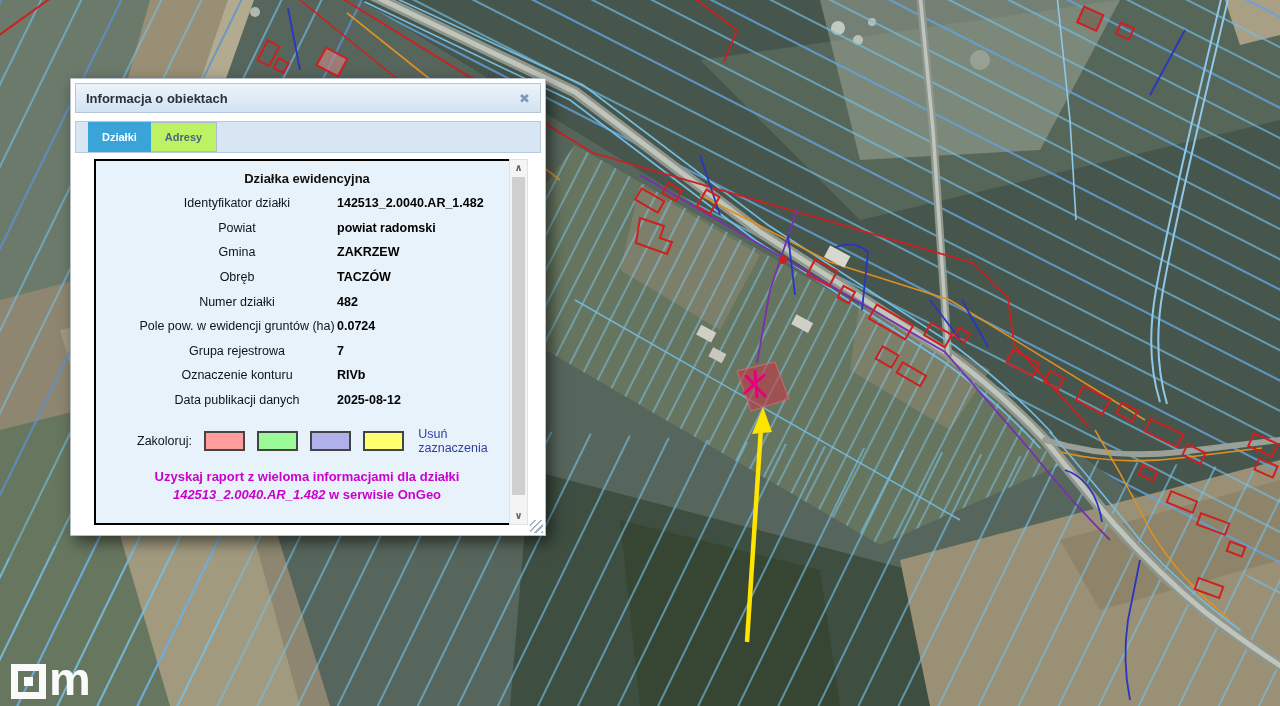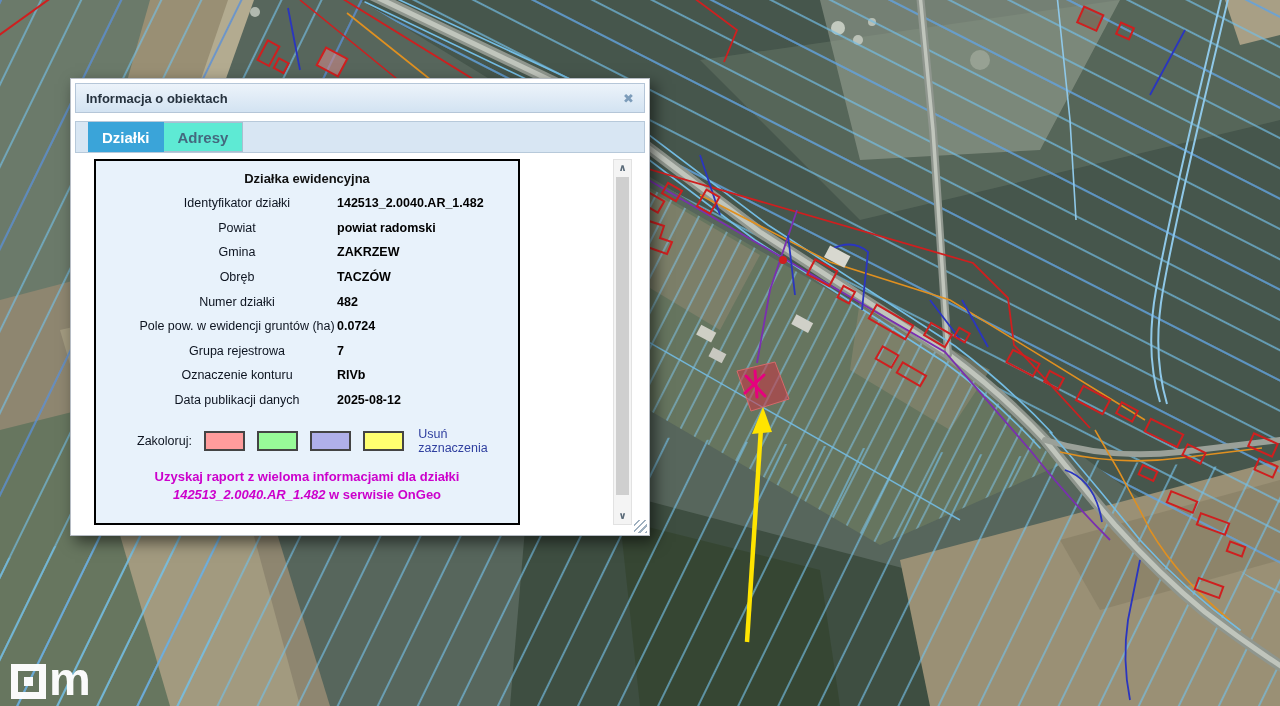--- a/index.html
+++ b/index.html
@@ -1,32 +1,32 @@
 <!DOCTYPE html>
 <html><head>
 <meta charset="utf-8">
 <style>
   html,body{margin:0;padding:0;width:1280px;height:706px;overflow:hidden;
     font-family:"Liberation Sans","DejaVu Sans",sans-serif;background:#57665c;}
   #stage{position:relative;width:1280px;height:706px;overflow:hidden;}
   #map-canvas{position:absolute;left:0;top:0;}
 
   
-  #popup{position:absolute;left:70px;top:78px;width:580px;height:458px;
+  #popup{position:absolute;left:70px;top:78px;width:476px;height:458px;
     background:#fff;border:1px solid #b6bcc4;box-shadow:5px 6px 14px rgba(0,0,0,.55);
     padding:4px;box-sizing:border-box;display:flex;flex-direction:column;}
   #popup-header{height:30px;flex:0 0 30px;background:linear-gradient(#ecf3fa,#d3e3f2);
     border:1px solid #b5c6d8;display:flex;align-items:center;padding:0 10px;box-sizing:border-box;}
   #popup-title{font-size:13px;font-weight:bold;color:#26323e;}
   #close-btn{margin-left:auto;color:#7c9cba;font-size:13px;font-weight:bold;cursor:pointer;line-height:1;}
   #tabstrip{margin-top:8px;flex:0 0 32px;background:#d8e6f3;border:1px solid #b7c9da;
     display:flex;align-items:stretch;padding-left:12px;box-sizing:border-box;}
-  .tab{font-size:15px;font-weight:bold;padding:0 14px;display:flex;align-items:center;cursor:pointer;}
+  .tab{font-size:11px;font-weight:bold;padding:0 14px;display:flex;align-items:center;cursor:pointer;}
   .tab.active{background:#3aa4d9;color:#fff;}
-  .tab.inactive{background:#5eead4;color:#44687e;border:1px solid #a9bfd0;border-left:none;}
+  .tab.inactive{background:#bef264;color:#44687e;border:1px solid #a9bfd0;border-left:none;}
   #popup-content{position:relative;flex:1 1 auto;margin-top:6px;background:#fff;}
   #detail-panel{position:absolute;left:19px;top:0;width:426px;bottom:6px;
     border:2px solid #000;background:#e8f2fb;box-sizing:border-box;overflow:hidden;}
   #panel-title{text-align:center;font-size:13px;font-weight:bold;color:#111;padding-top:10px;height:30px;box-sizing:border-box;}
   .row{height:24.6px;display:flex;align-items:center;font-size:12.5px;color:#0d1420;}
   .row .lbl{margin-left:41px;width:200px;flex:0 0 200px;text-align:center;}
   .row .val{font-weight:bold;color:#000;}
   #colorize{display:flex;align-items:center;margin-top:15px;margin-left:41px;font-size:12.5px;color:#0d1420;}
   .swatch{width:38px;height:16px;border:2px solid #444;margin-left:12px;cursor:pointer;}
   .swatch:first-of-type{margin-left:6px;}

